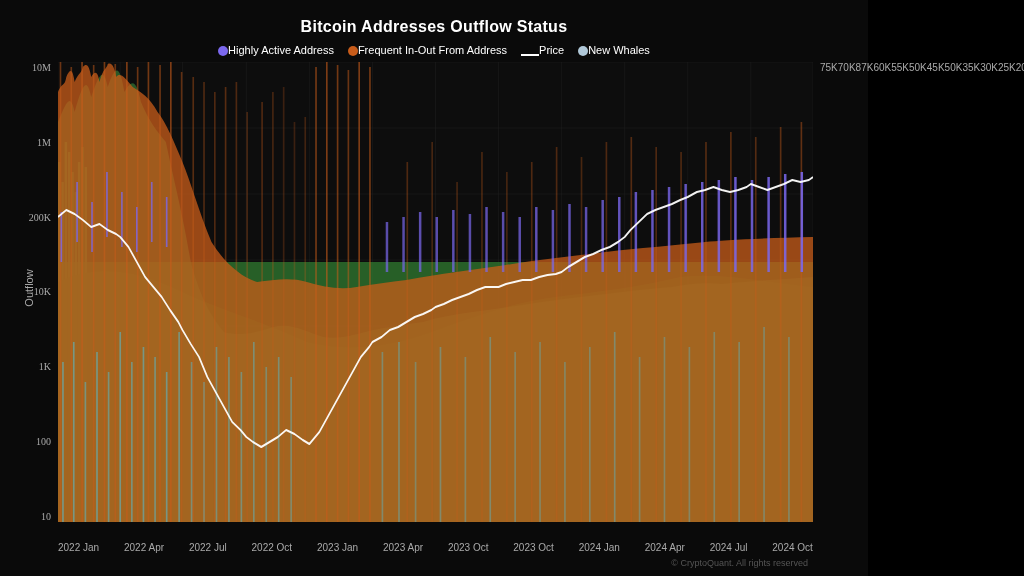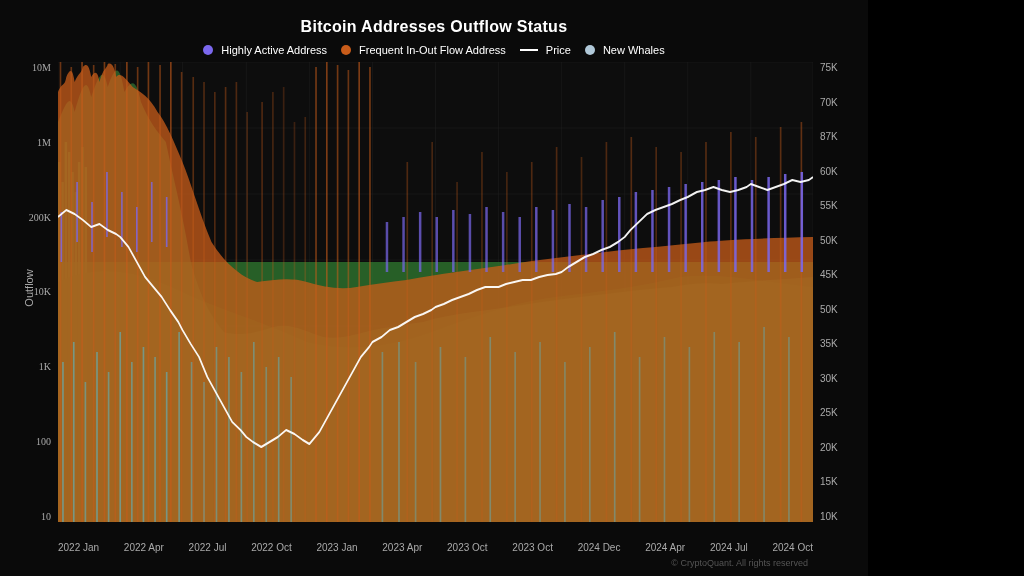--- a/index.html
+++ b/index.html
@@ -30,22 +30,22 @@
       display: flex;
       flex-direction: row;
       align-items: center;
       justify-content: center;
       gap: 14px;
       padding: 4px 0 6px 0;
       font-size: 11px;
     }
     .legend-item {
       display: flex;
-      align-items: center;
-      gap: 8px;
+      align-items: flex-end;
+      gap: 0;
     }
     .legend-dot {
       width: 10px;
       height: 10px;
       border-radius: 50%;
       display: inline-block;
     }
     .legend-line {
       width: 18px;
       height: 2px;
@@ -65,21 +65,21 @@
       font-size: 10px;
       color: #aaa;
     }
     .y-axis-right {
       position: absolute;
       right: 0;
       top: 0;
       width: 55px;
       height: 460px;
       display: flex;
-      flex-direction: column;
+      flex-direction: row;
       justify-content: space-between;
       align-items: flex-start;
       padding-left: 6px;
       font-size: 10px;
       color: #aaa;
     }
     .x-axis {
       display: flex;
       justify-content: space-between;
       padding: 20px 0 0 0;
@@ -114,21 +114,21 @@
 <div class="chart-container">
   <div class="chart-title">Bitcoin Addresses Outflow Status</div>
 
   <div class="legend">
     <div class="legend-item">
       <span class="legend-dot" style="background:#7b68ee;"></span>
       <span>Highly Active Address</span>
     </div>
     <div class="legend-item">
       <span class="legend-dot" style="background:#c85c1a;"></span>
-      <span>Frequent In-Out Flow Address</span>
+      <span>Frequent In-Out From Address</span>
     </div>
     <div class="legend-item">
       <span class="legend-line" style="background:#ffffff;"></span>
       <span>Price</span>
     </div>
     <div class="legend-item">
       <span class="legend-dot" style="background:#b0c8d8;"></span>
       <span>New Whales</span>
     </div>
   </div>
@@ -446,20 +446,20 @@
 
   <div class="x-axis">
     <span>2022 Jan</span>
     <span>2022 Apr</span>
     <span>2022 Jul</span>
     <span>2022 Oct</span>
     <span>2023 Jan</span>
     <span>2023 Apr</span>
     <span>2023 Oct</span>
     <span>2023 Oct</span>
-    <span>2024 Dec</span>
+    <span>2024 Jan</span>
     <span>2024 Apr</span>
     <span>2024 Jul</span>
     <span>2024 Oct</span>
   </div>
 
   <div class="copyright">© CryptoQuant. All rights reserved</div>
 </div>
 
 </body></html>

